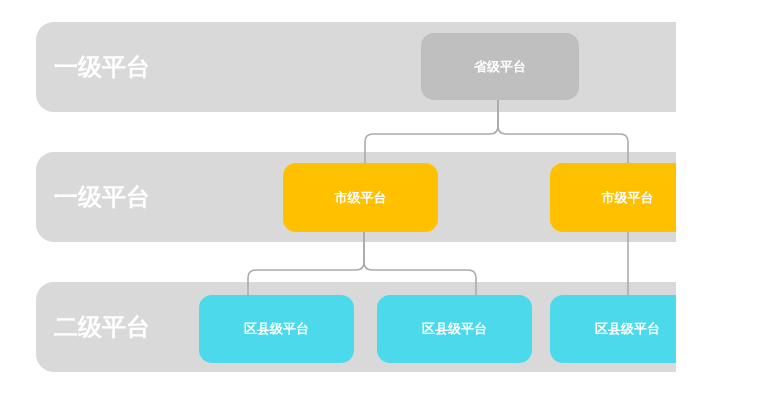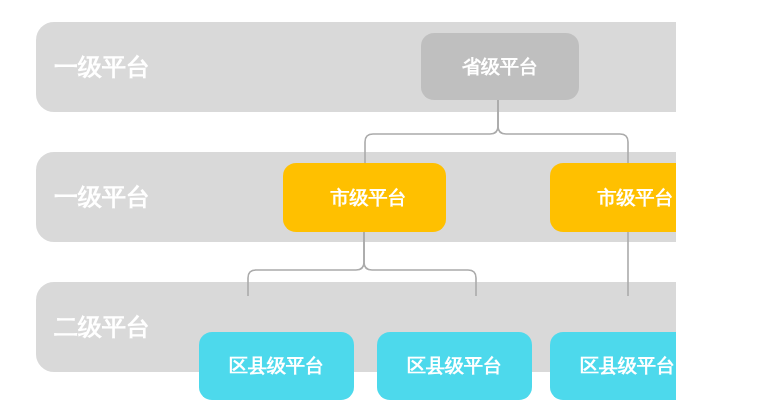--- a/index.html
+++ b/index.html
@@ -54,27 +54,27 @@
     position: absolute;
     display: flex;
     align-items: center;
     justify-content: center;
     border-radius: 13px;
     z-index: 3;
   }
   .node-label {
     color: var(--text, #ffffff);
     font-weight: bold;
-    font-size: 19px;
+    font-size: 13px;
     white-space: nowrap;
     user-select: none;
   }
   .node-l1 { background: var(--level1-node, #bfbfbf); }
-  .node-l2 { background: var(--level2-node, #ffc000); padding-left: 8px; }
-  .node-l3 { background: var(--level3-node, #4dd9ec); margin-top: 37px; }
+  .node-l2 { background: var(--level2-node, #ffc000); }
+  .node-l3 { background: var(--level3-node, #4dd9ec); }
 
   #n-provincial { left: 421px; top: 33px;  width: 158px; height: 67px; }
   #n-city1      { left: 283px; top: 163px; width: 155px; height: 69px; }
   #n-city2      { left: 550px; top: 163px; width: 155px; height: 69px; }
   #n-county1    { left: 199px; top: 295px; width: 155px; height: 68px; }
   #n-county2    { left: 377px; top: 295px; width: 155px; height: 68px; }
   #n-county3    { left: 550px; top: 295px; width: 155px; height: 68px; }
 </style>
 </head>
 <body>

